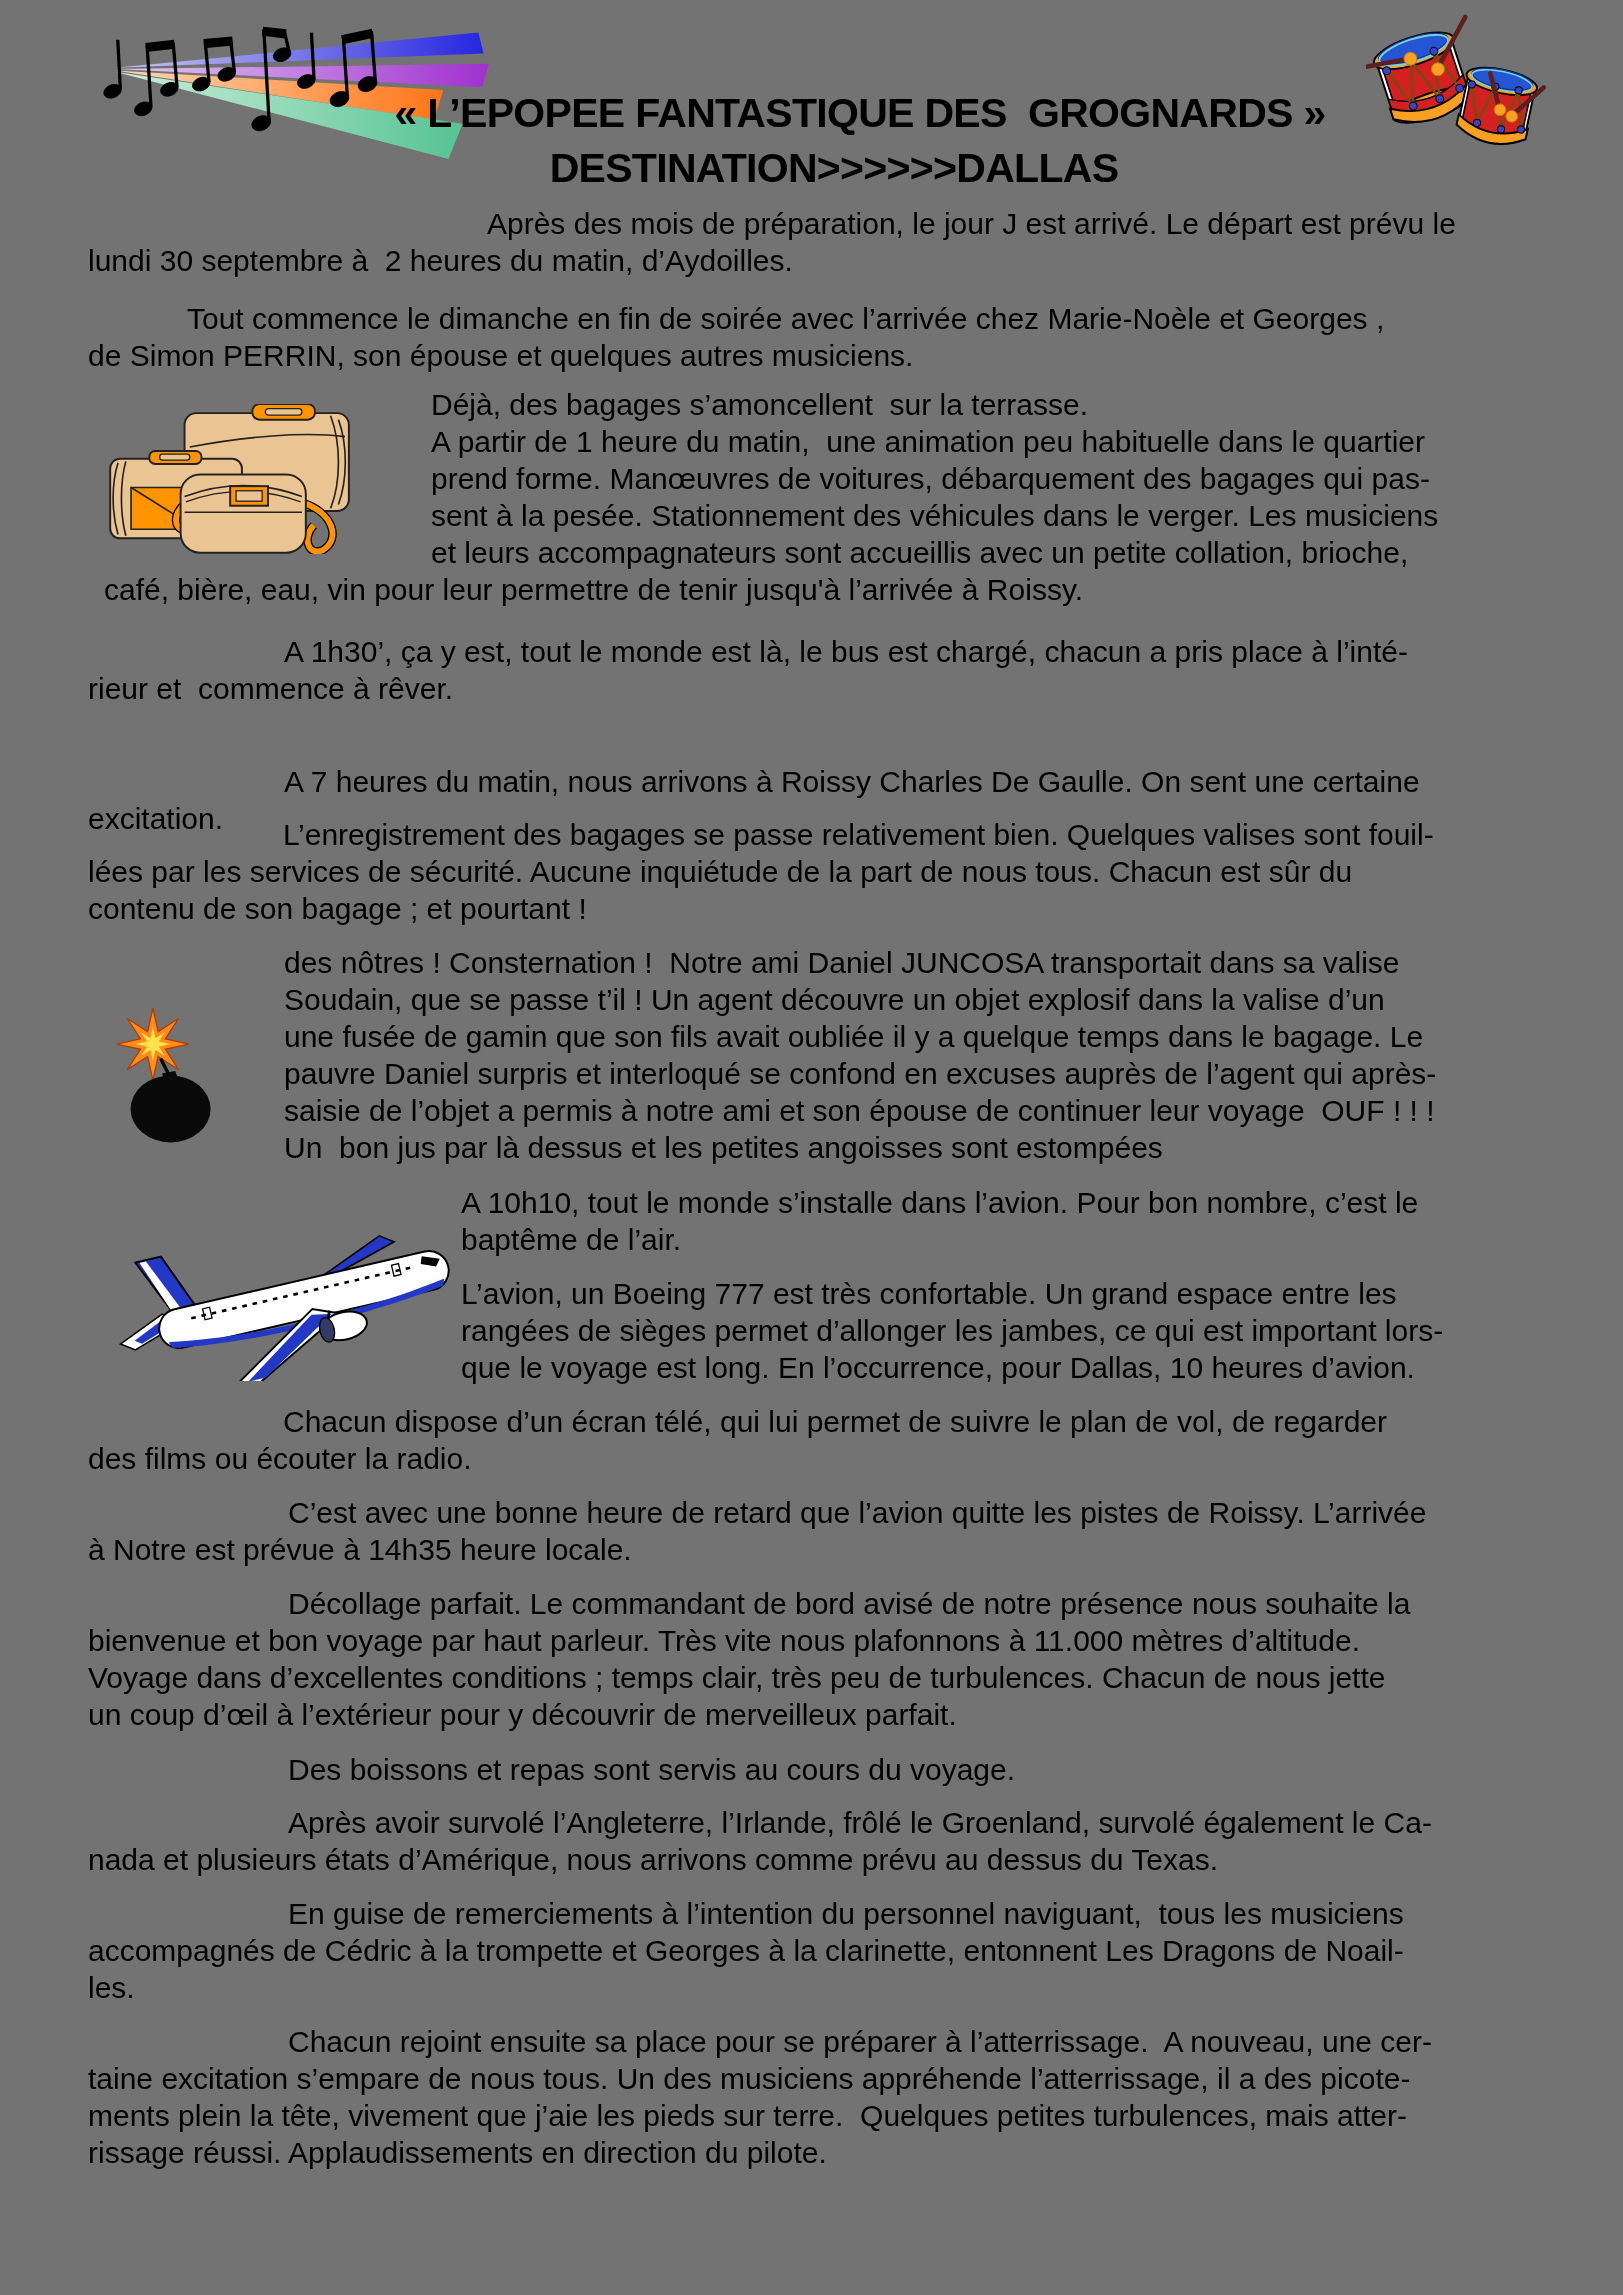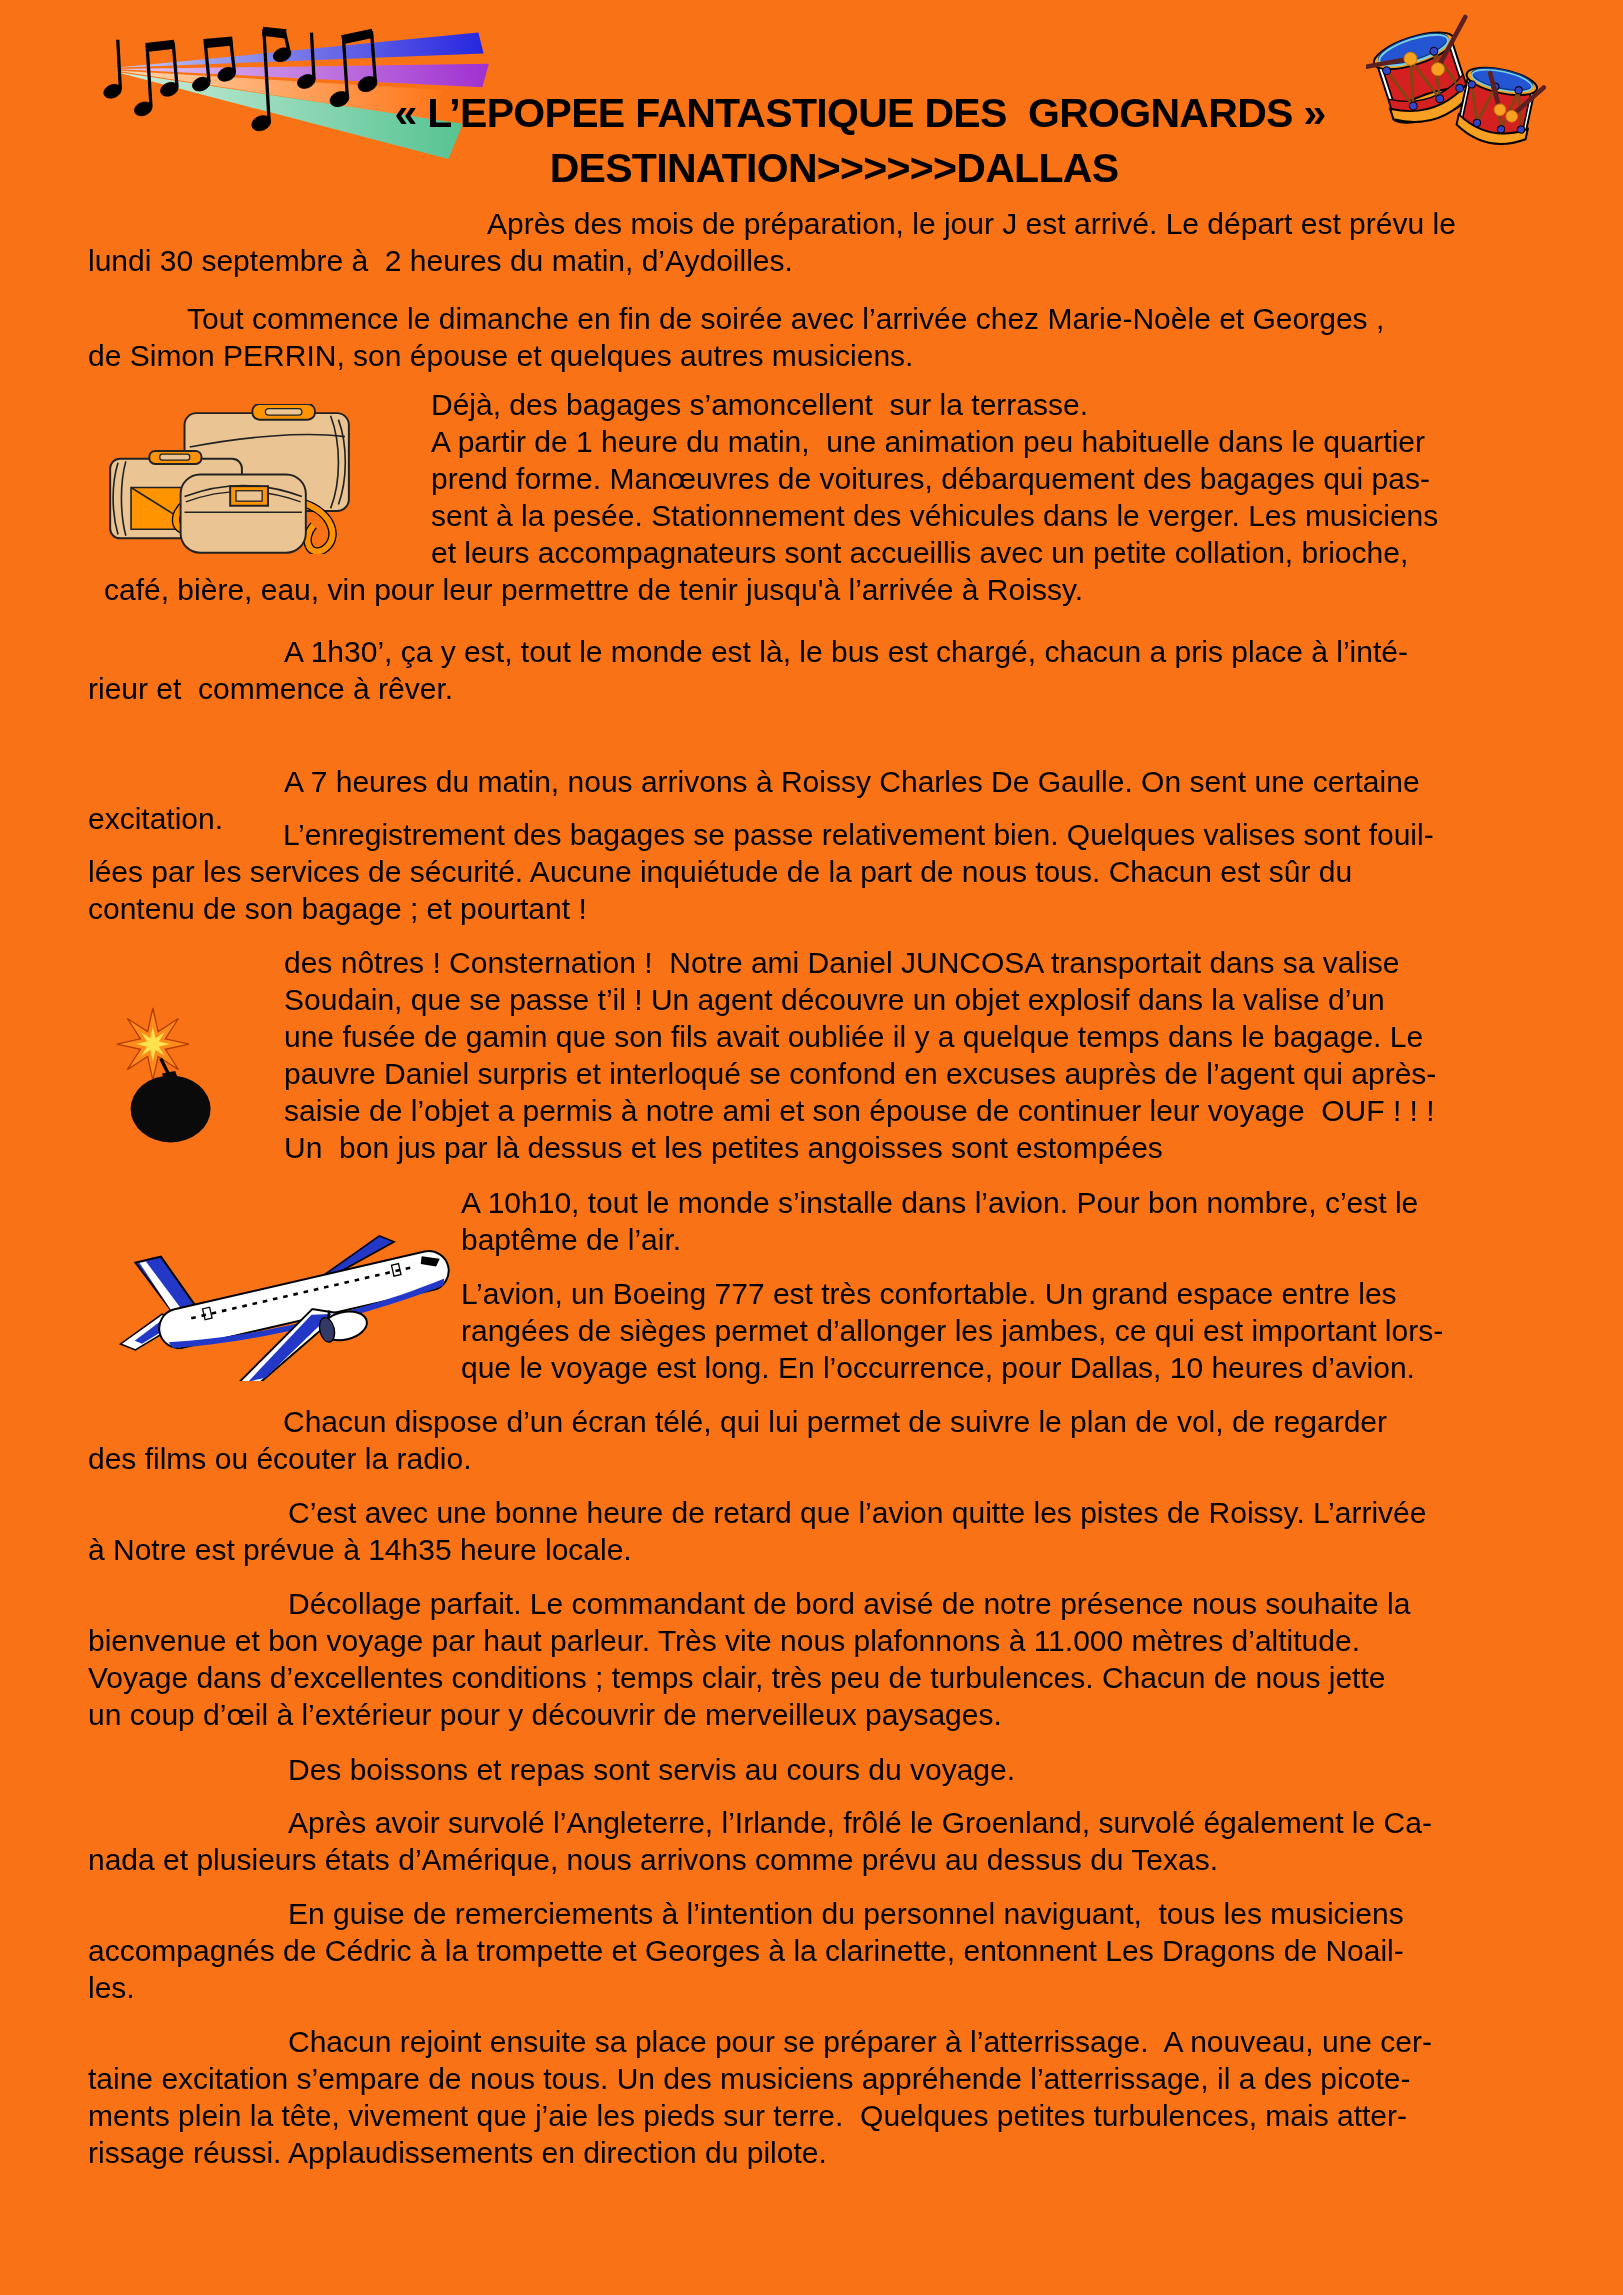--- a/index.html
+++ b/index.html
@@ -1,20 +1,20 @@
 <!DOCTYPE html>
 <html style="--ribbon-blue: #2626e0; --ribbon-blue-pale: #c9c9f2; --ribbon-purple: #a030d0; --ribbon-purple-pale: #e4ccf2; --ribbon-orange: #ff7518; --ribbon-orange-pale: #ffd9b3; --ribbon-green: #56c393; --ribbon-green-pale: #cdeeda; --drum-red: #d42020; --drum-blue: #2456d4; --rim-orange: #f7a022; --dot-blue: #3344cc; --stick-brown: #5c2020; --lug-tan: #eac493; --lug-orange: #ff9400; --burst-orange: #ff8c1a; --burst-yellow: #ffe14d; --plane-blue: #2438c8; --text-black: #000000;font-size:10.5px"><head>
 <meta charset="utf-8">
 <style>
   html,body{margin:0;padding:0;background:#ffffff;}
   .page{
     position:relative;
     width:1623px;
     height:2295px;
-    background:#f97316;
+    background:#737373;
     overflow:hidden;
     font-family:"Liberation Sans","DejaVu Sans",sans-serif;
     color:#000;
     text-decoration:underline;
   }
   .title{
     position:absolute;
     text-align:center;
     font-weight:bold;
     font-size:41px;
@@ -296,21 +296,21 @@
       <div class="line">des films ou écouter la radio.</div>
     </div>
   <div id="p11" class="block">
       <div class="line">C’est avec une bonne heure de retard que l’avion quitte les pistes de Roissy. L’arrivée</div>
       <div class="line">à Notre est prévue à 14h35 heure locale.</div>
     </div>
   <div id="p12" class="block">
       <div class="line">Décollage parfait. Le commandant de bord avisé de notre présence nous souhaite la</div>
       <div class="line">bienvenue et bon voyage par haut parleur. Très vite nous plafonnons à 11.000 mètres d’altitude.</div>
       <div class="line">Voyage dans d’excellentes conditions ; temps clair, très peu de turbulences. Chacun de nous jette</div>
-      <div class="line">un coup d’œil à l’extérieur pour y découvrir de merveilleux paysages.</div>
+      <div class="line">un coup d’œil à l’extérieur pour y découvrir de merveilleux parfait.</div>
     </div>
   <div id="p13" class="block">
       <div class="line">Des boissons et repas sont servis au cours du voyage.</div>
     </div>
   <div id="p14" class="block">
       <div class="line">Après avoir survolé l’Angleterre, l’Irlande, frôlé le Groenland, survolé également le Ca-</div>
       <div class="line">nada et plusieurs états d’Amérique, nous arrivons comme prévu au dessus du Texas.</div>
     </div>
   <div id="p15" class="block">
       <div class="line">En guise de remerciements à l’intention du personnel naviguant,  tous les musiciens</div>

